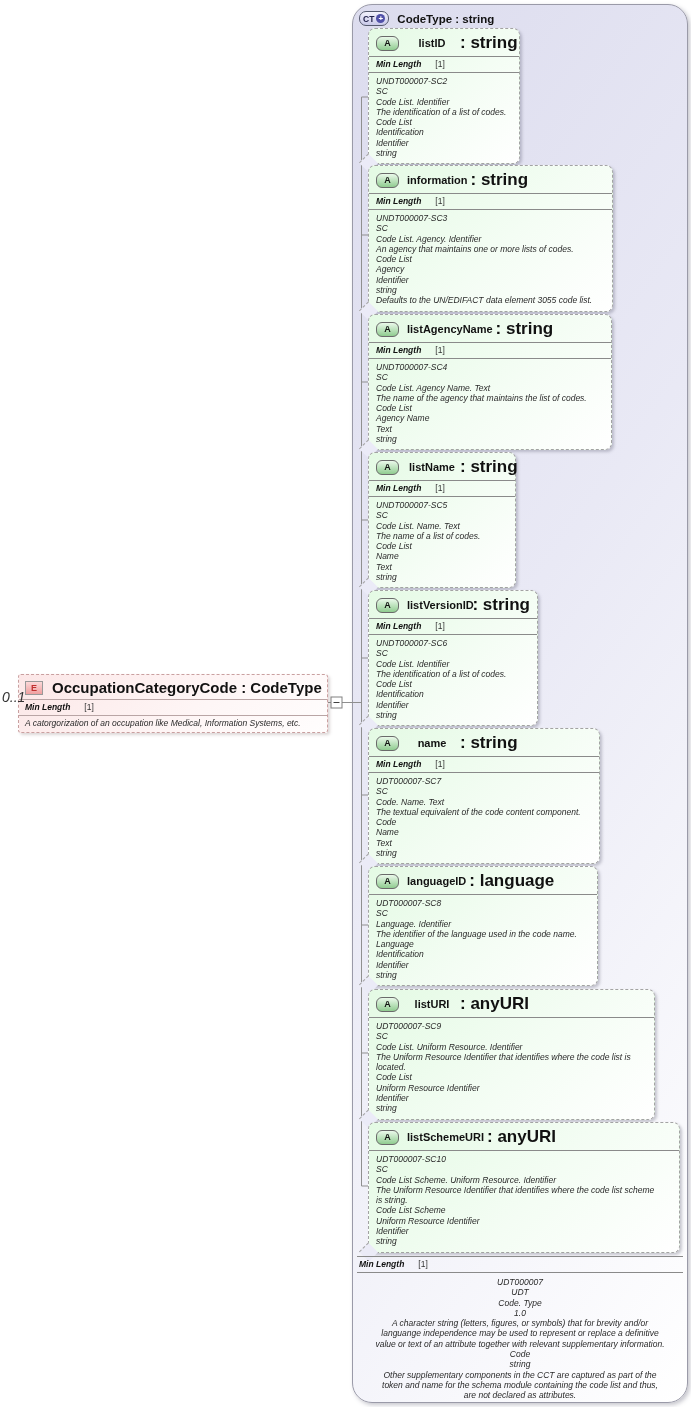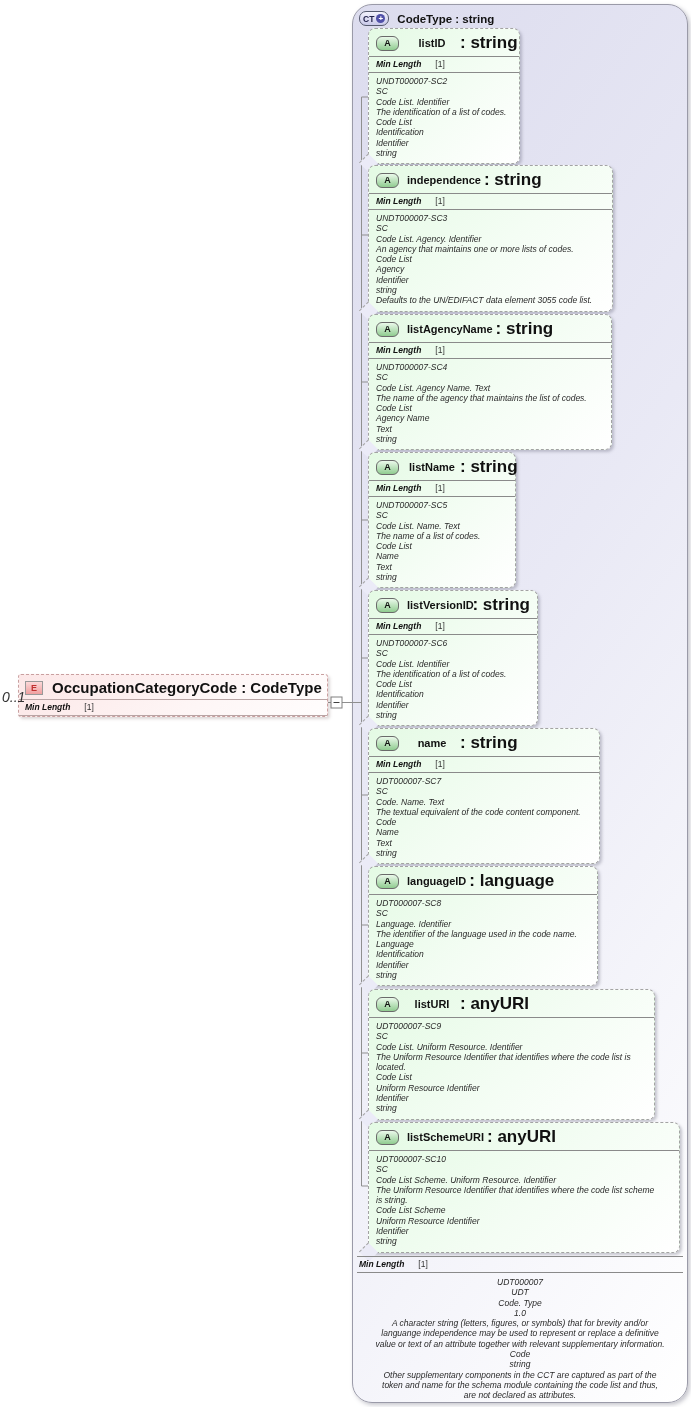--- a/index.html
+++ b/index.html
@@ -100,20 +100,21 @@
 </svg>
 
 <div class="el-box">
   <div class="el-header">
     <span class="e-icon">E</span>
     <span class="el-title">OccupationCategoryCode : CodeType</span>
   </div>
   <div class="el-facet">
     <span class="facet-name">Min Length</span><span class="facet-value">[1]</span>
   </div>
+  <div class="el-desc">A catorgorization of an occupation like Medical, Information Systems, etc.</div>
 </div>
 
 <div class="cardinality">0..1</div>
 
 <div id="attr-layer">
     <div class="attr-box attr-pos-0">
     <div class="notch"></div>
     <div class="attr-header">
       <span class="a-icon">A</span>
       <span class="attr-name">listID</span>
@@ -130,21 +131,21 @@
         <div class="ann-line">Code List</div>
         <div class="ann-line">Identification</div>
         <div class="ann-line">Identifier</div>
         <div class="ann-line">string</div>
       </div>
   </div>
     <div class="attr-box attr-pos-1">
     <div class="notch"></div>
     <div class="attr-header">
       <span class="a-icon">A</span>
-      <span class="attr-name">independence</span>
+      <span class="attr-name">information</span>
       <span class="attr-type">: string</span>
     </div>
     <div class="facet-row">
       <span class="facet-name">Min Length</span><span class="facet-value">[1]</span>
     </div>
     <div class="annotations">
         <div class="ann-line">UNDT000007-SC3</div>
         <div class="ann-line">SC</div>
         <div class="ann-line">Code List. Agency. Identifier</div>
         <div class="ann-line">An agency that maintains one or more lists of codes.</div>

